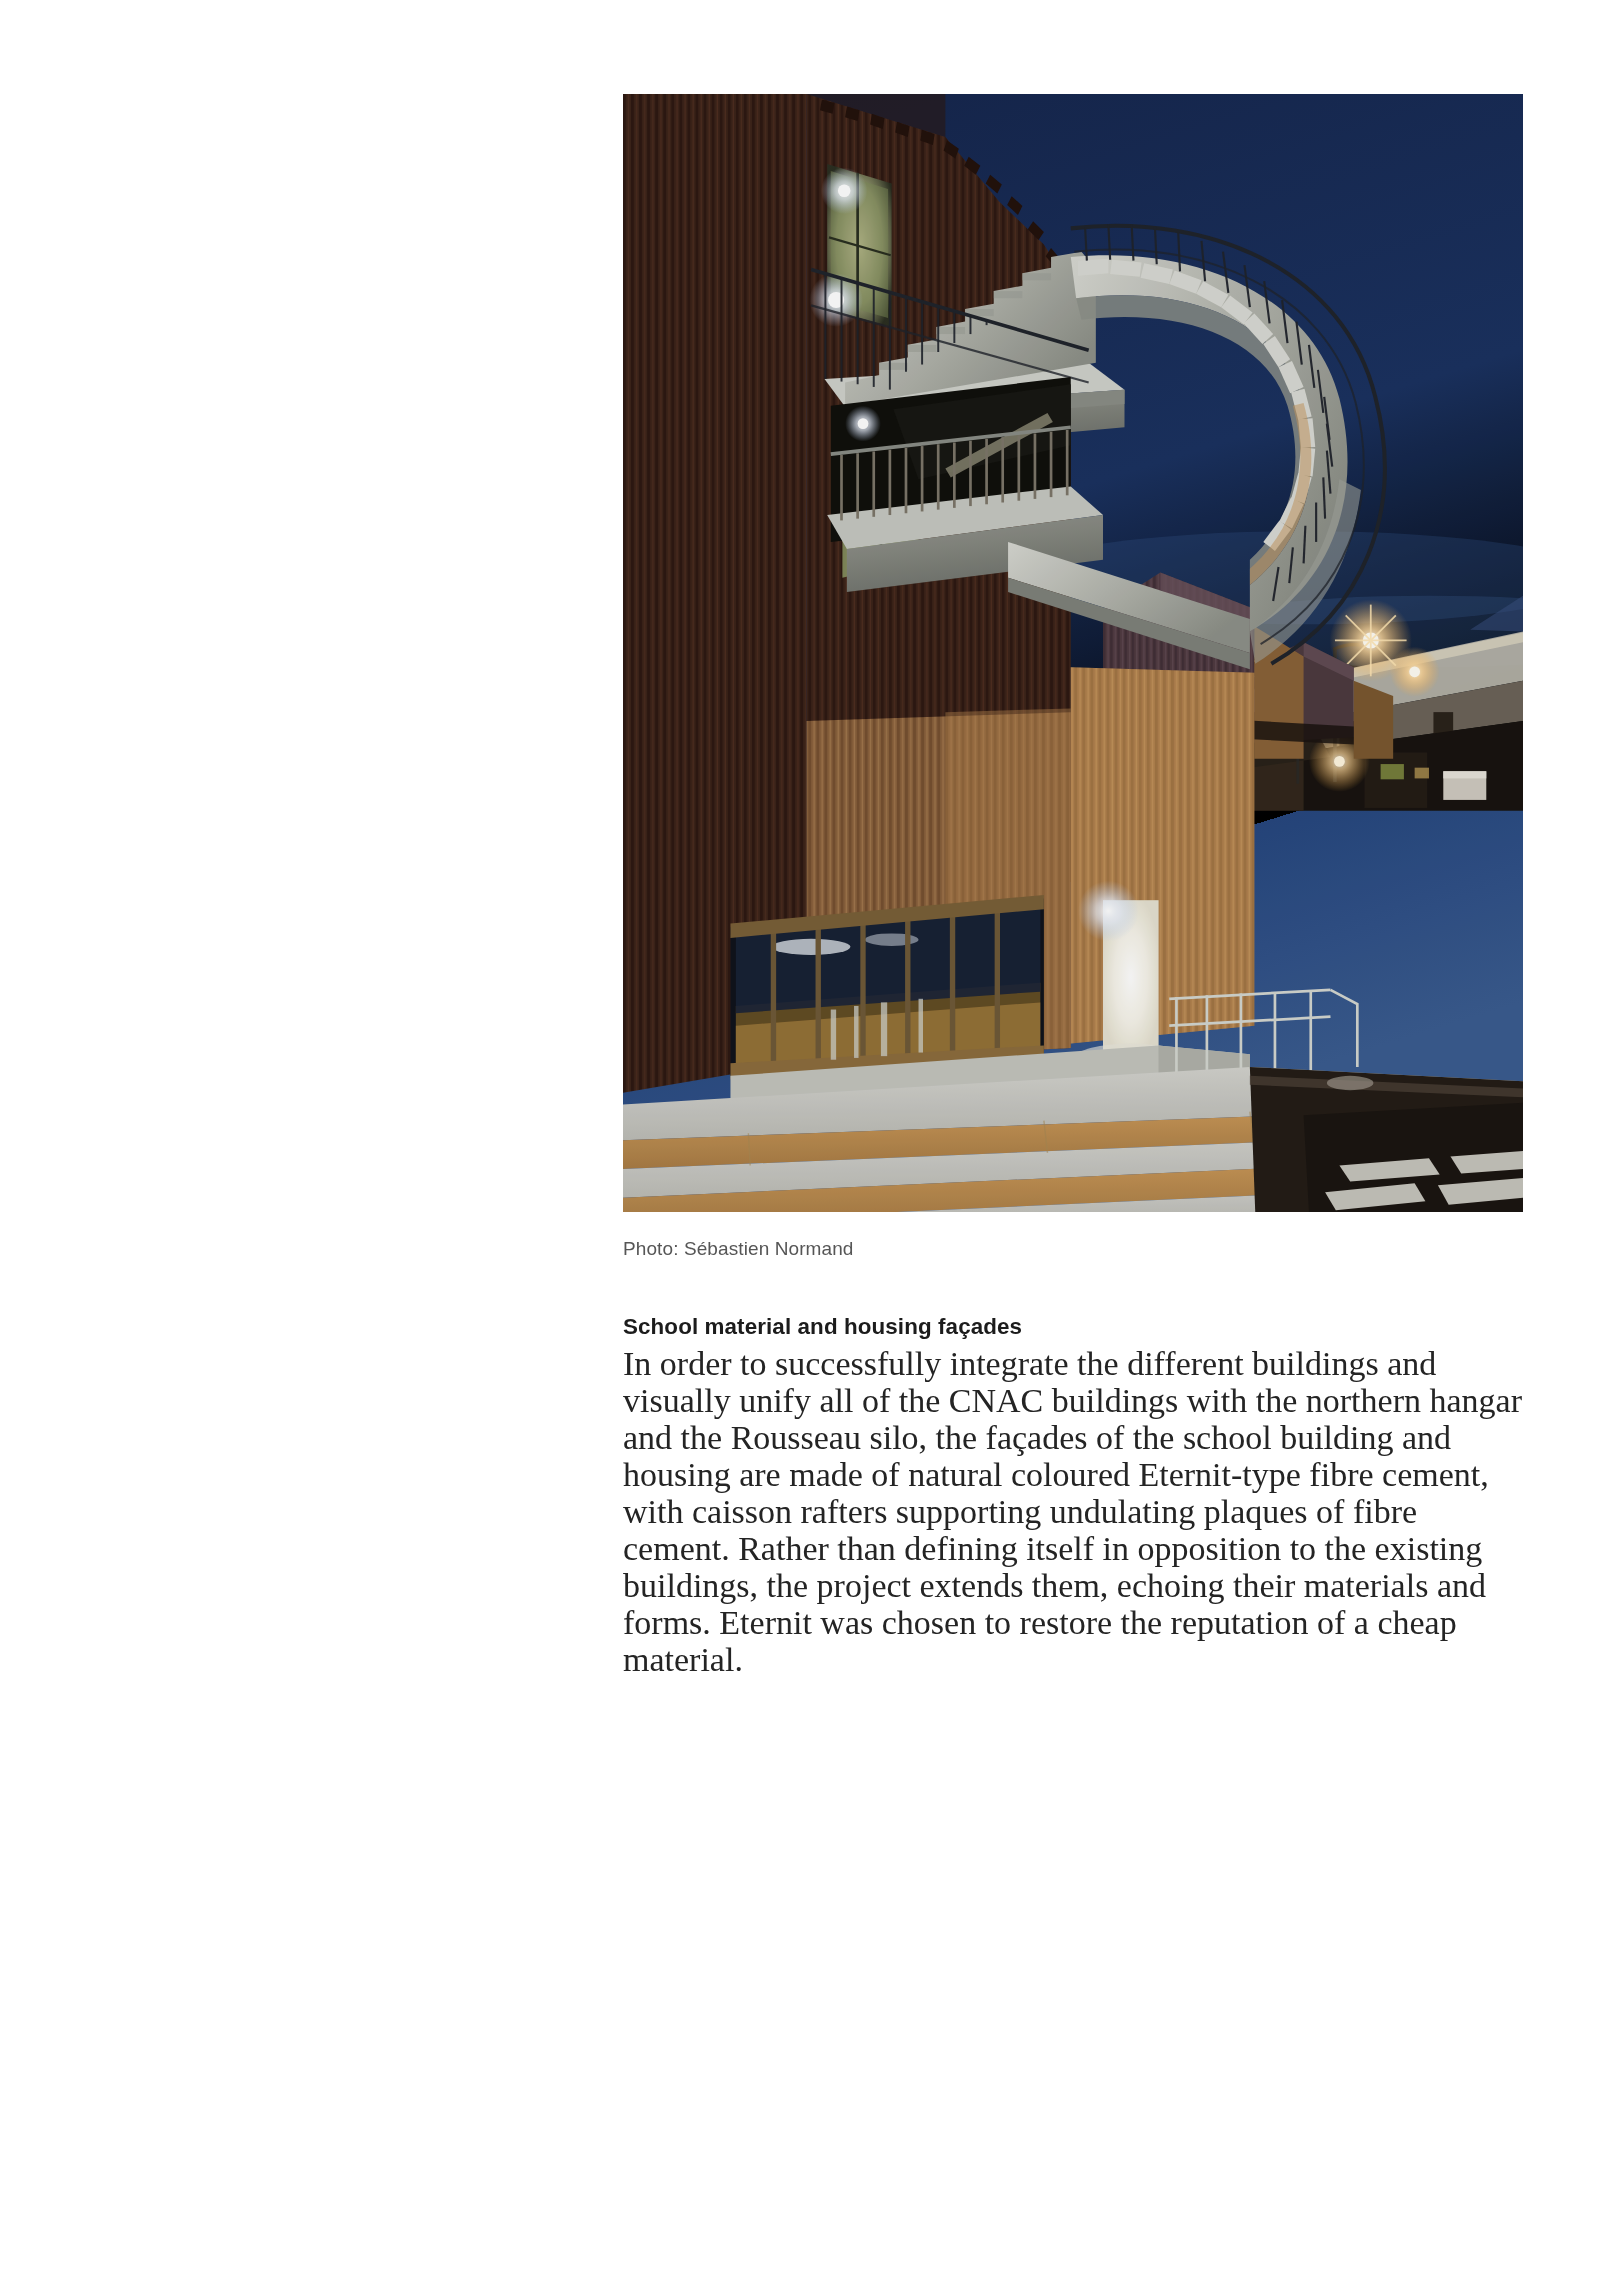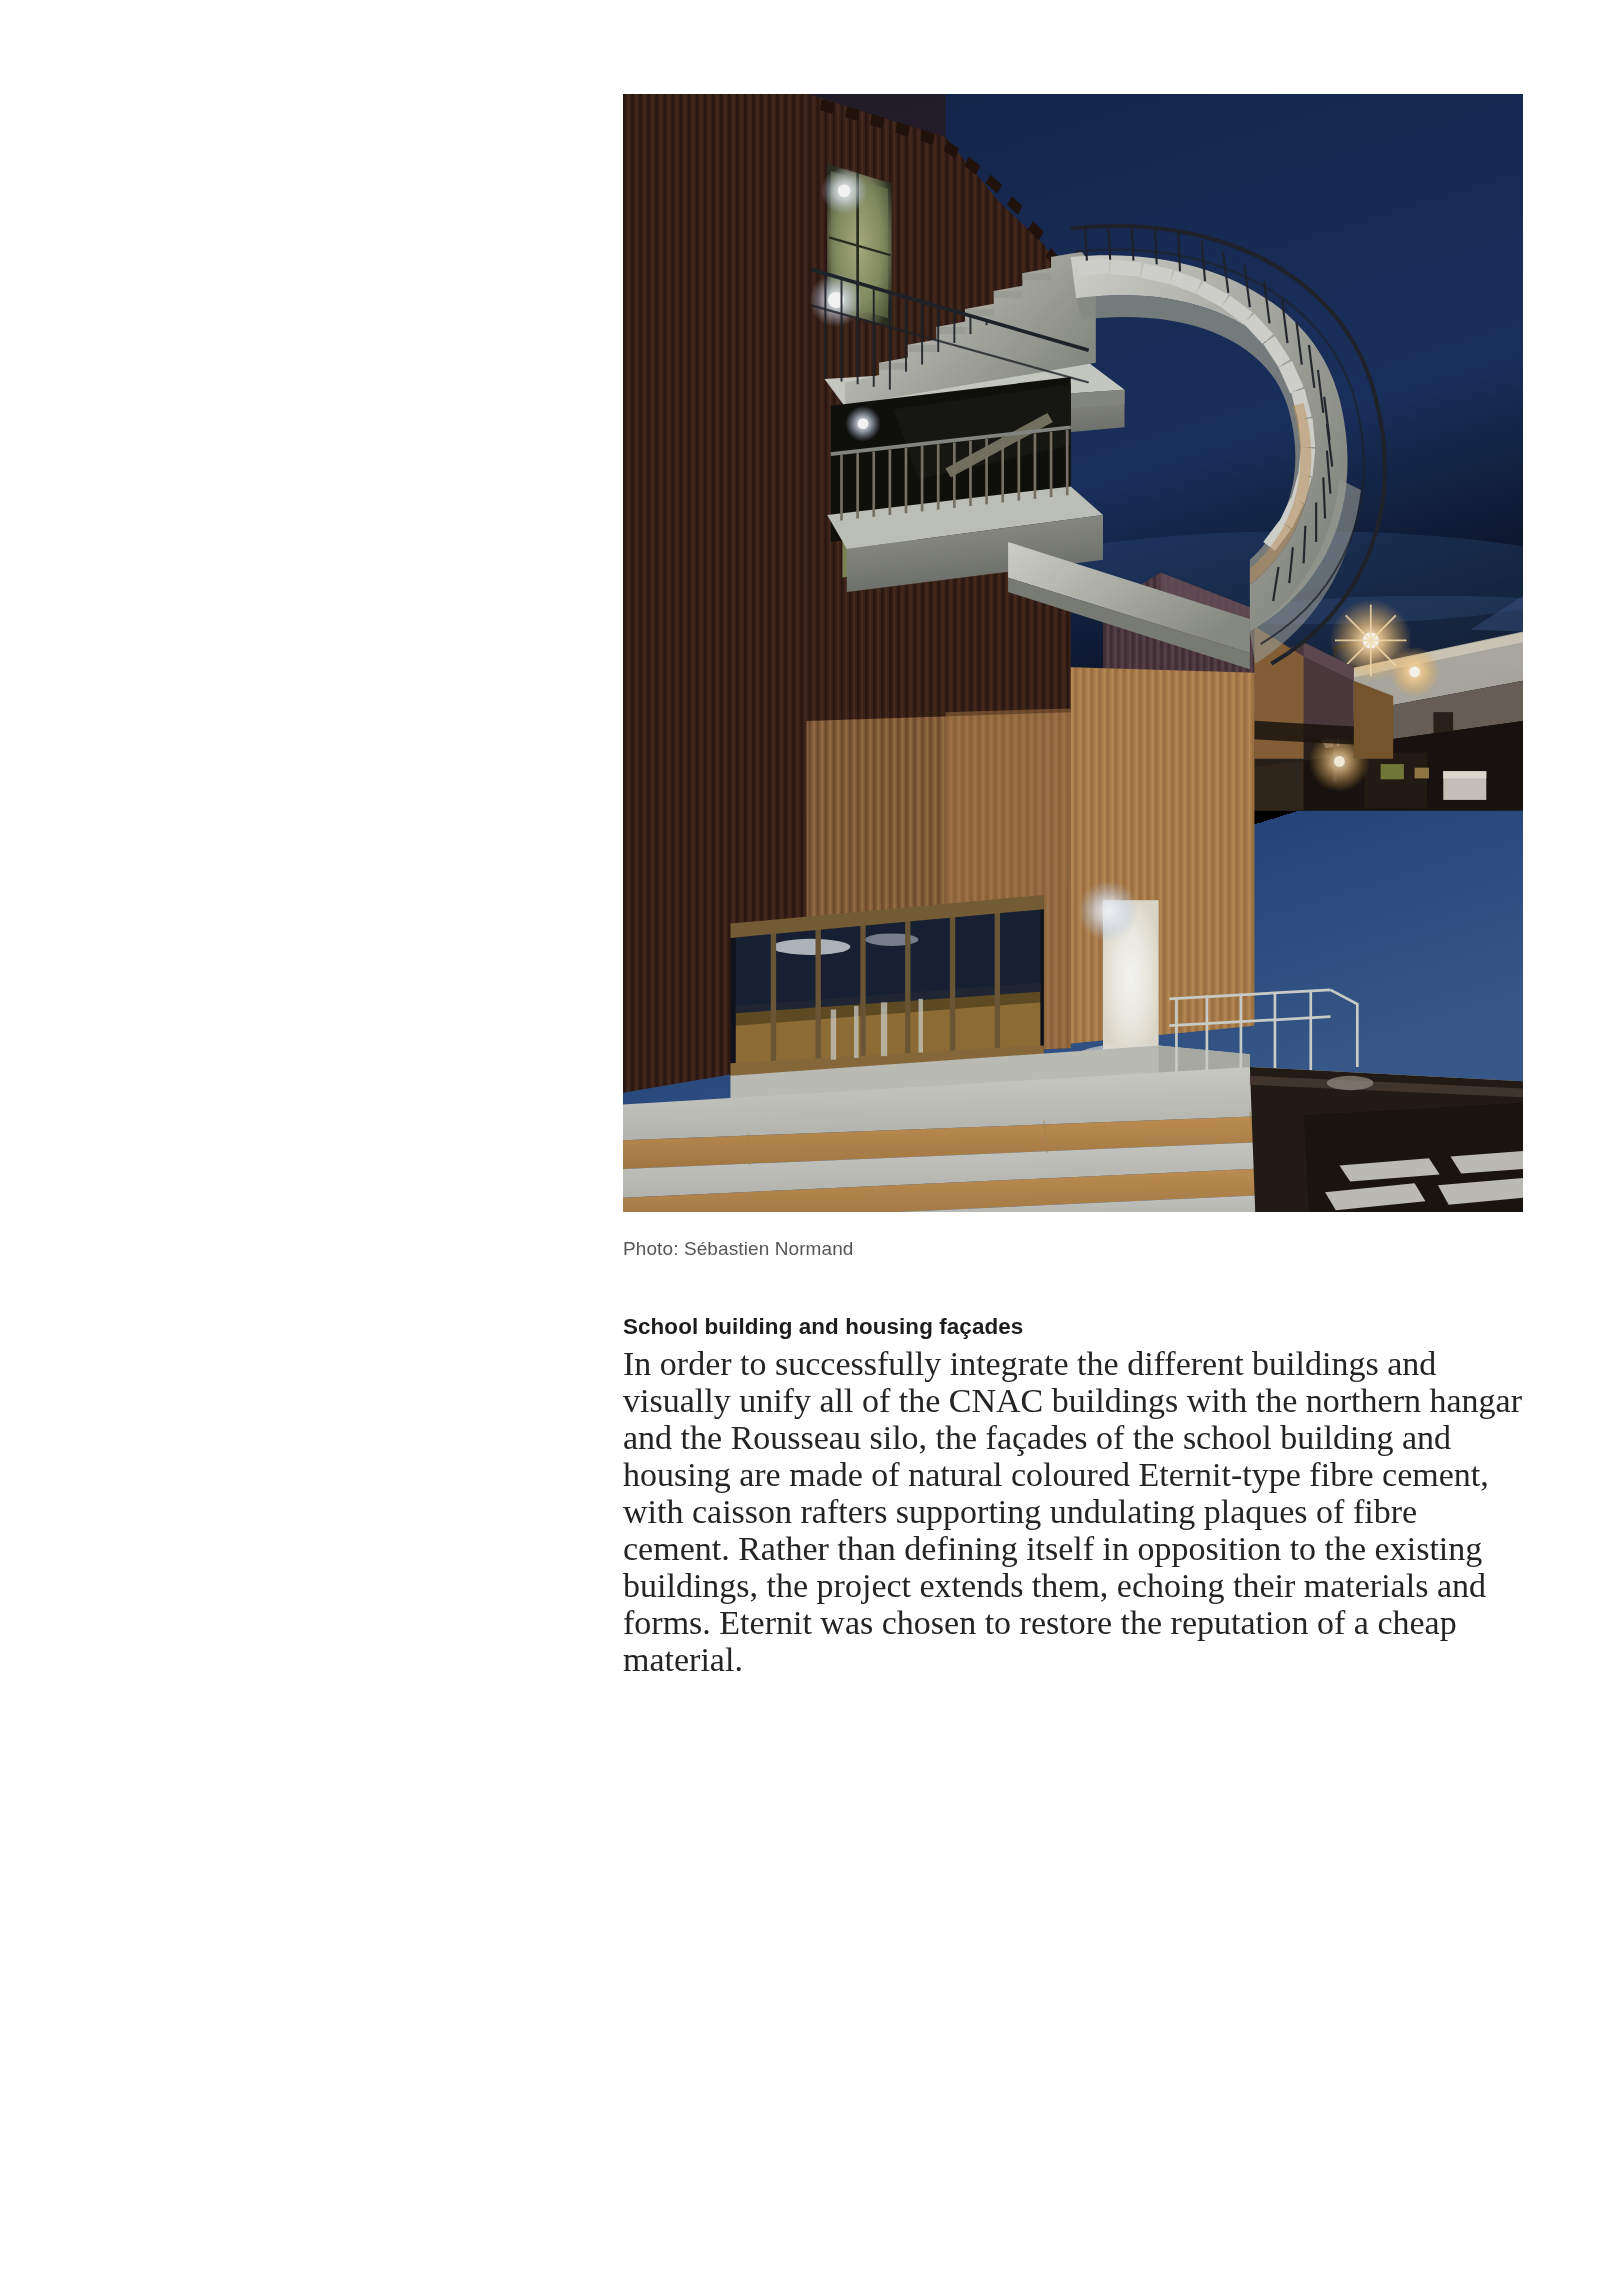--- a/index.html
+++ b/index.html
@@ -574,19 +574,19 @@
 
             <rect x="0" y="0" width="1005" height="1248" fill="#000000" opacity="0.05"></rect>
           </g>
         </svg>
       </div>
 
       <figcaption class="figure-caption">Photo: Sébastien Normand</figcaption>
     </figure>
 
     <section class="article">
-      <h2 class="article-heading">School building and housing façades</h2>
+      <h2 class="article-heading">School material and housing façades</h2>
       <p class="article-body">In order to successfully integrate the different buildings and visually unify all of the CNAC buildings with the northern hangar and the Rousseau silo, the façades of the school building and housing are made of natural coloured Eternit-type fibre cement, with caisson rafters supporting undulating plaques of fibre cement. Rather than defining itself in opposition to the existing buildings, the project extends them, echoing their materials and forms. Eternit was chosen to restore the reputation of a cheap material.</p>
     </section>
 
   </div>
 </div>
 
 
 </body></html>

